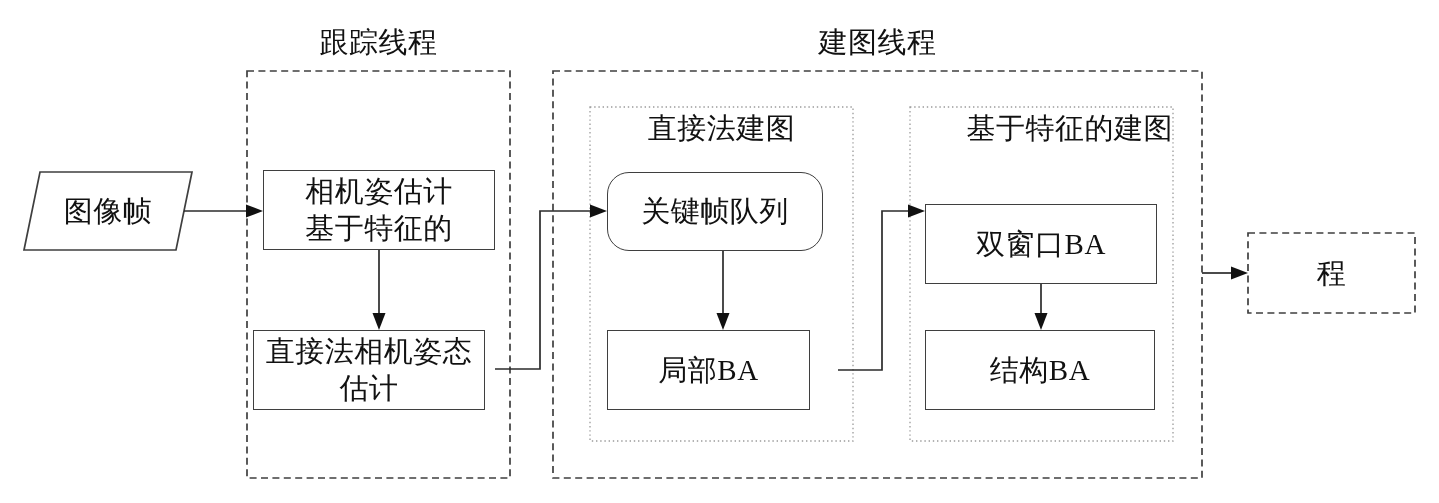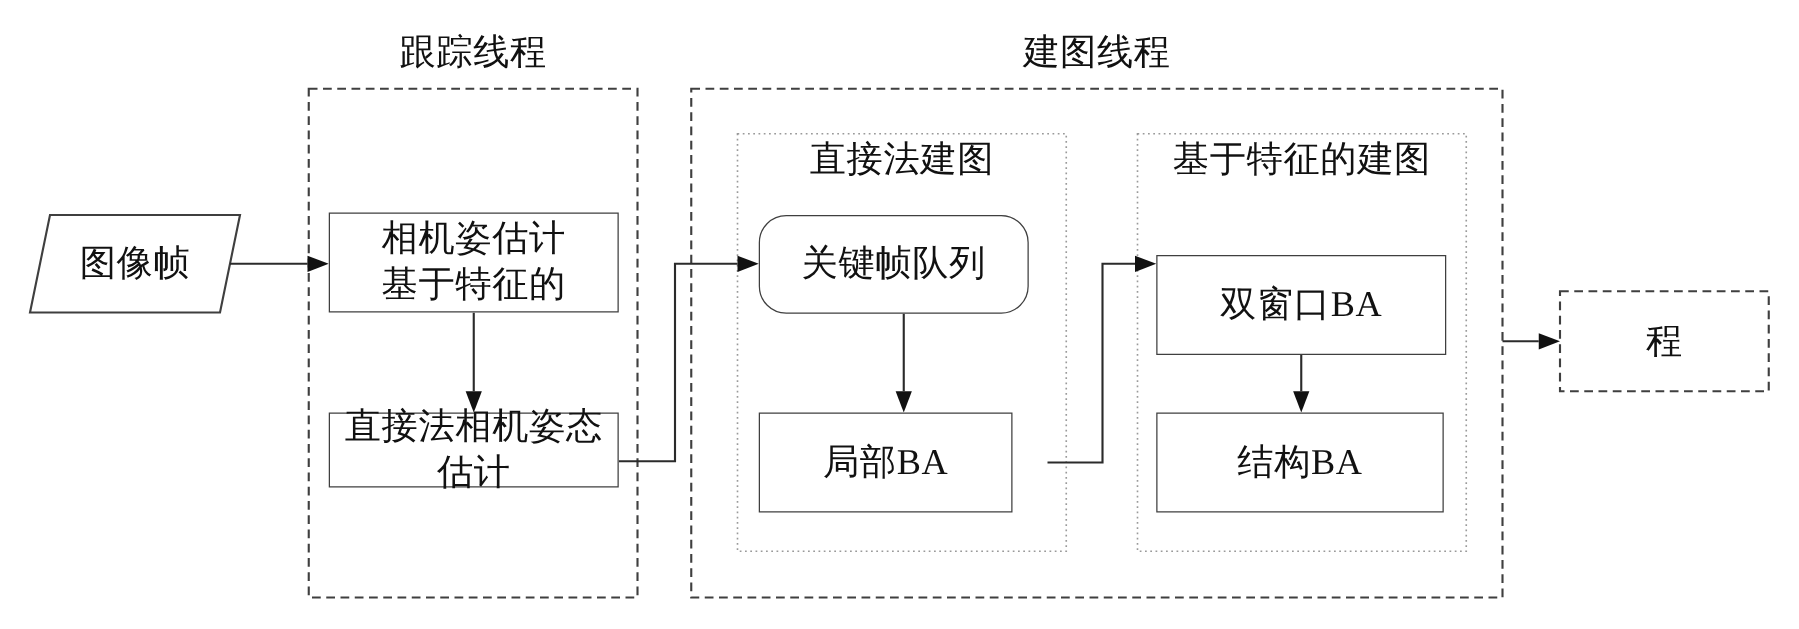--- a/index.html
+++ b/index.html
@@ -51,31 +51,31 @@
     box-sizing: border-box;
     text-align: center;
     font-size: 29px;
     line-height: 34px;
     letter-spacing: 0.5px;
     white-space: nowrap;
   }
   
   #node-image-frame      { left: 24px;   top: 172px; width: 168px; height: 78px; }
   #node-feature-pose     { left: 263px;  top: 170px; width: 232px; height: 80px; }
-  #node-direct-pose      { left: 263px;  top: 330px; width: 232px; height: 60px; }
+  #node-direct-pose      { left: 253px;  top: 330px; width: 232px; height: 80px; }
   #node-keyframe-queue   { left: 607px;  top: 172px; width: 216px; height: 79px; }
   #node-local-ba         { left: 607px;  top: 330px; width: 203px; height: 80px; }
   #node-double-window-ba { left: 925px;  top: 170px; width: 232px; height: 80px; margin-top: 34px; }
   #node-structure-ba     { left: 925px;  top: 330px; width: 230px; height: 80px; }
   #node-loop-closure     { left: 1248px; top: 233px; width: 167px; height: 80px; line-height: 34px; }
   
   #title-tracking        { left: 247px;  top: 25px;  width: 263px; }
   #title-mapping         { left: 553px;  top: 25px;  width: 649px; }
   #title-direct-mapping  { left: 590px;  top: 111px; width: 263px; }
-  #title-feature-mapping { left: 910px;  top: 111px; width: 263px; }
+  #title-feature-mapping { left: 910px;  top: 111px; width: 263px; text-align: right; }
 </style>
 </head>
 <body>
 
 <div id="canvas">
 
   <svg id="shapes" width="1439" height="503" viewBox="0 0 1439 503" xmlns="http://www.w3.org/2000/svg">
 
     <rect x="247" y="71" width="263" height="407" fill="none" stroke="#3f3f3f" stroke-width="1.7" stroke-dasharray="7 4.4"></rect>
 

